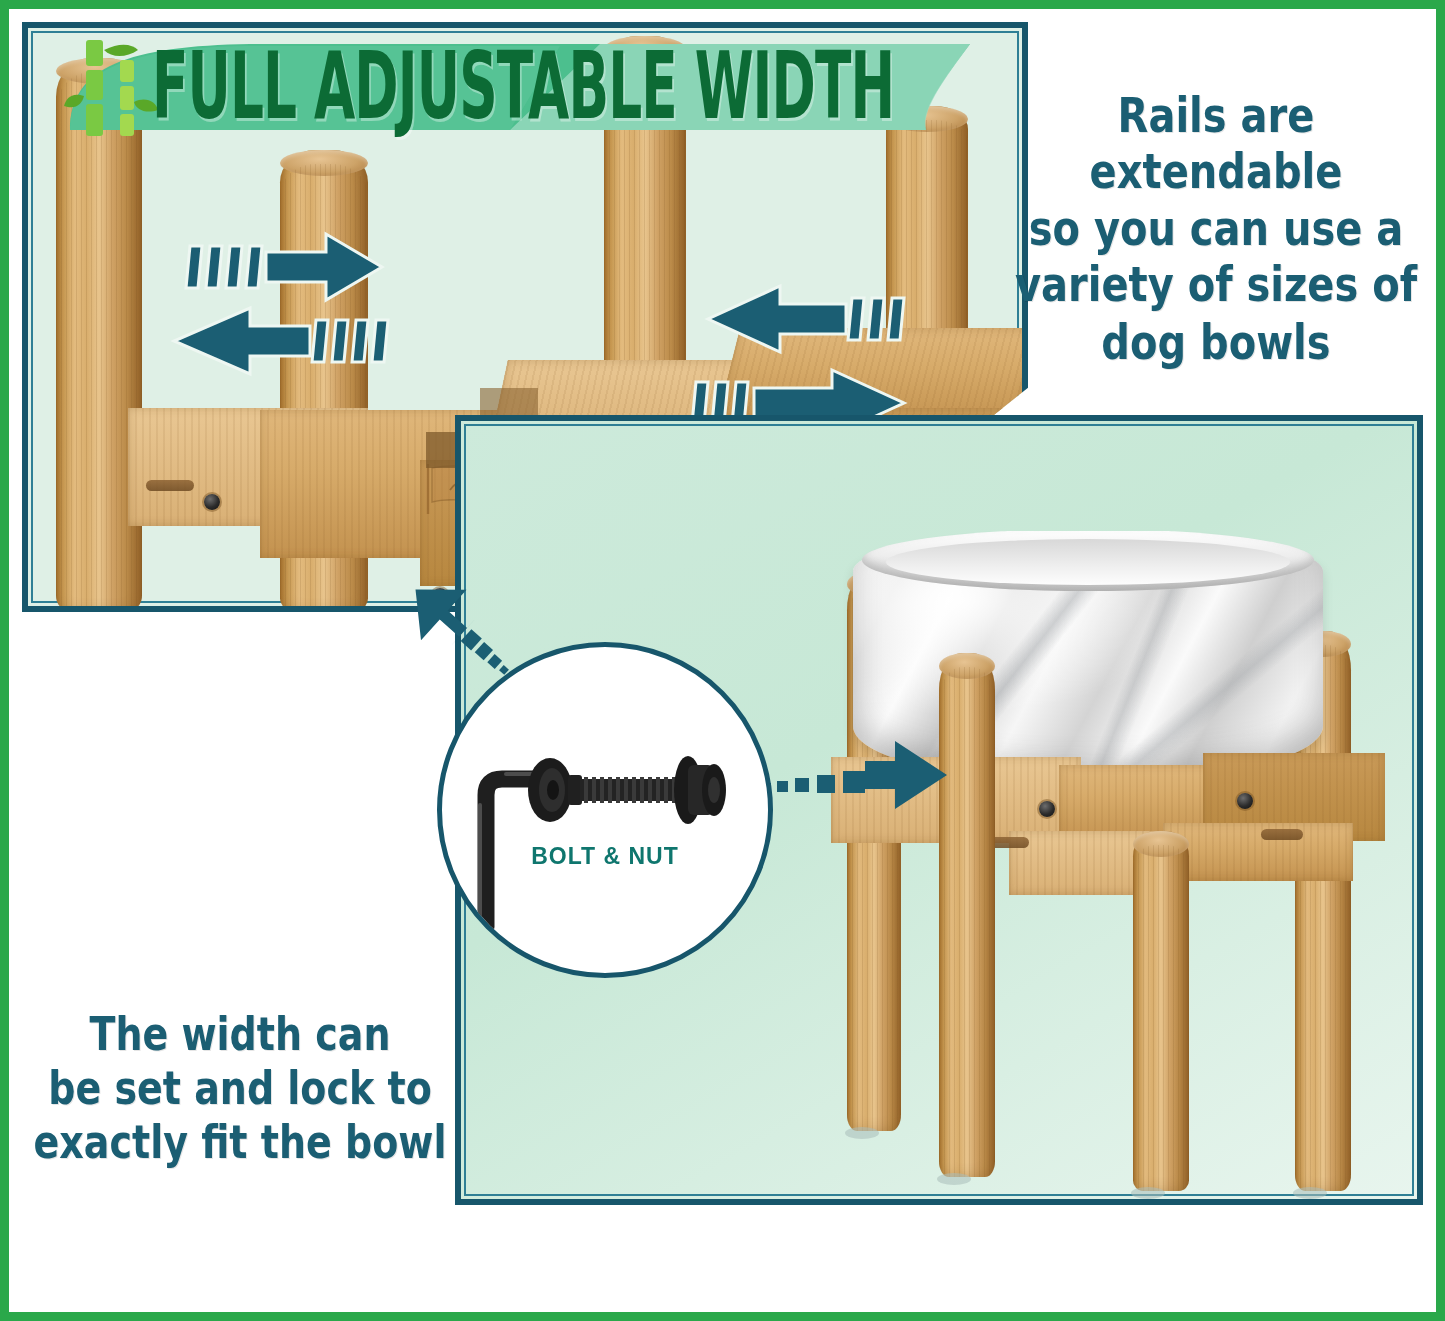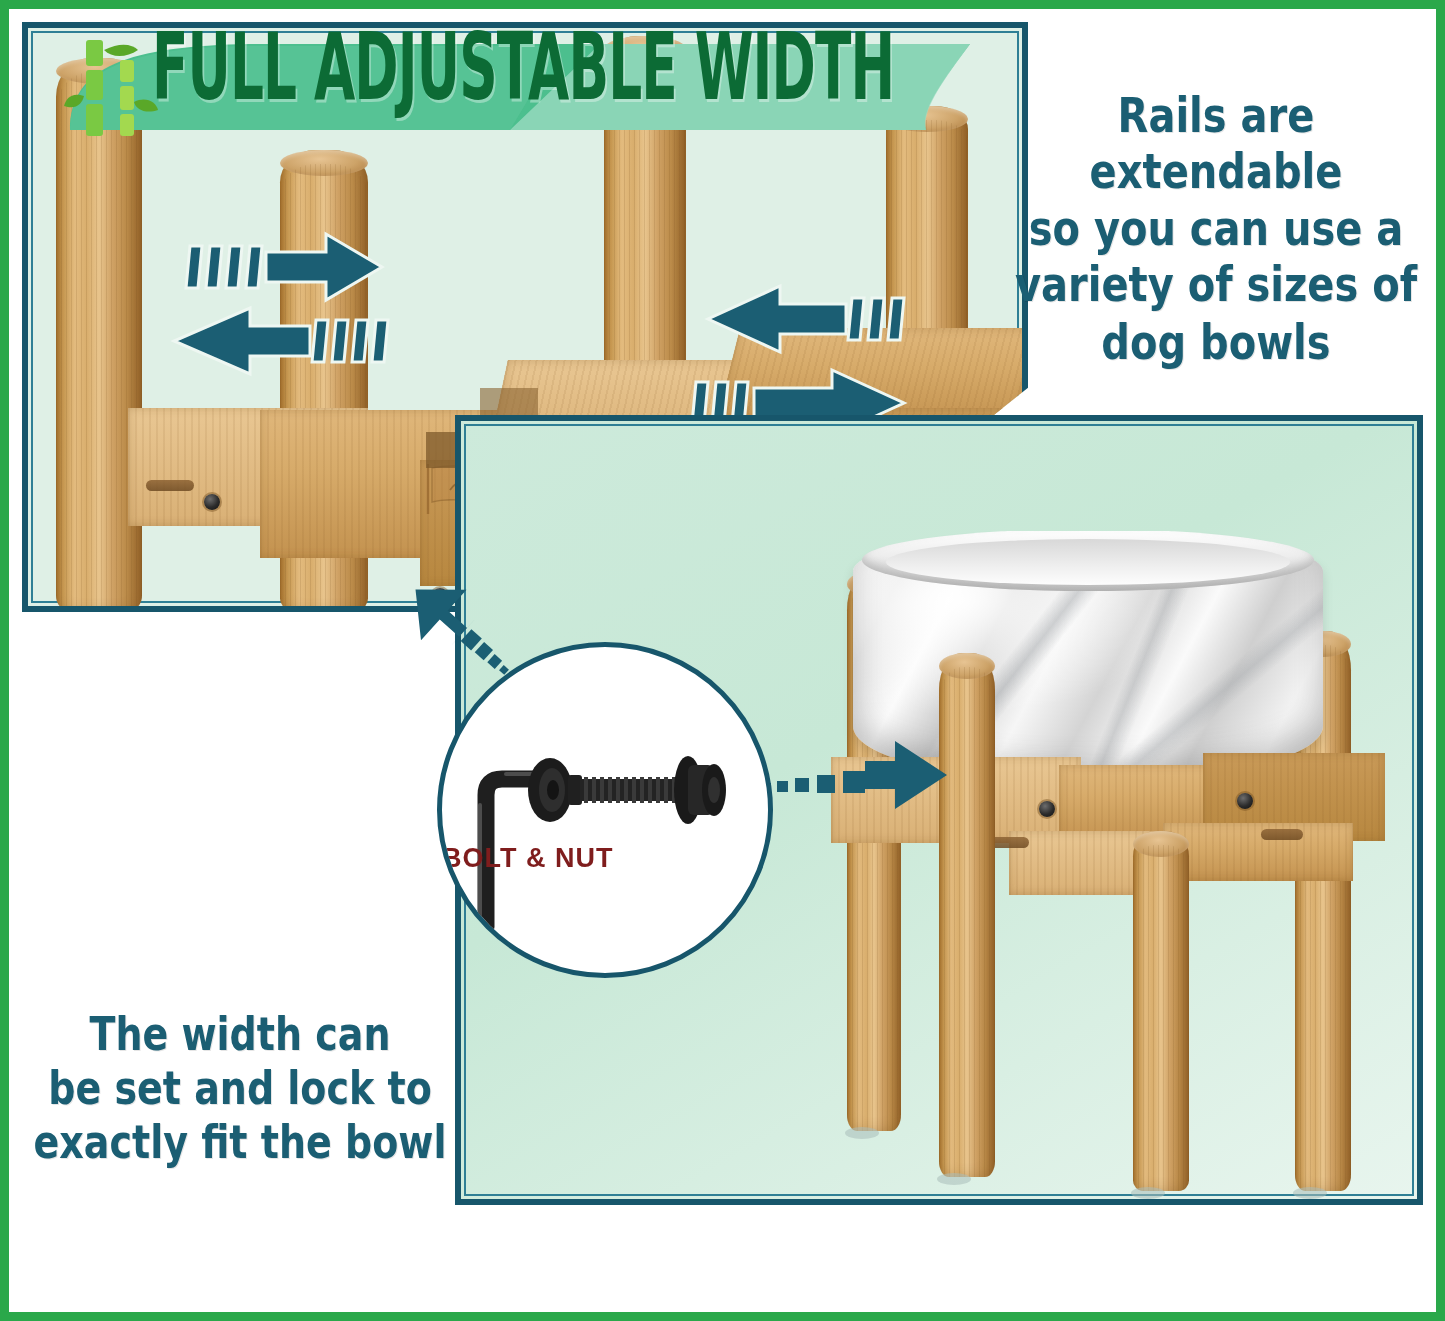--- a/index.html
+++ b/index.html
@@ -43,21 +43,21 @@
     left:455px;top:415px;width:968px;height:790px;
   }
   #panel-main .bg{
     position:absolute;inset:0;
     background:linear-gradient(150deg,#cdeadb 0%,#c7e8d6 40%,#e8f5ee 100%);
   }
 
   
   .banner{
     position:absolute;
-    display:flex;align-items:flex-start;
+    display:flex;align-items:center;
     pointer-events:none;
   }
   .banner .swoosh{
     position:absolute;left:0;top:0;width:100%;height:100%;
   }
   .banner .btext{
     position:relative;
     font-family:"DejaVu Sans", sans-serif;
     font-weight:bold;
     color:#0c6b35;
@@ -153,23 +153,23 @@
   #callout{
     position:absolute;left:437px;top:642px;width:336px;height:336px;
     border-radius:50%;
     background:#ffffff;
     border:5px solid #17566b;
     box-sizing:border-box;
     overflow:hidden;
   }
   #callout-label{
     position:absolute;left:0;right:0;top:196px;
-    text-align:left;
+    text-align:center;
     font-family:"Liberation Sans", sans-serif;
-    font-weight:bold;font-size:27px;letter-spacing:1px;color:#7f1d1d;
+    font-weight:bold;font-size:23px;letter-spacing:1px;color:#0f766e;
   }
 
   
   .bowl{
     position:absolute;
     border-radius:50% 50% 46% 46% / 16% 16% 22% 22%;
     background:
       radial-gradient(ellipse at 22% 28%, rgba(255,255,255,.95) 0%, rgba(255,255,255,0) 45%),
       linear-gradient(118deg,
         #f3f3f3 0%, #dddddd 12%, #fbfbfb 22%, #c9c9c9 32%,

